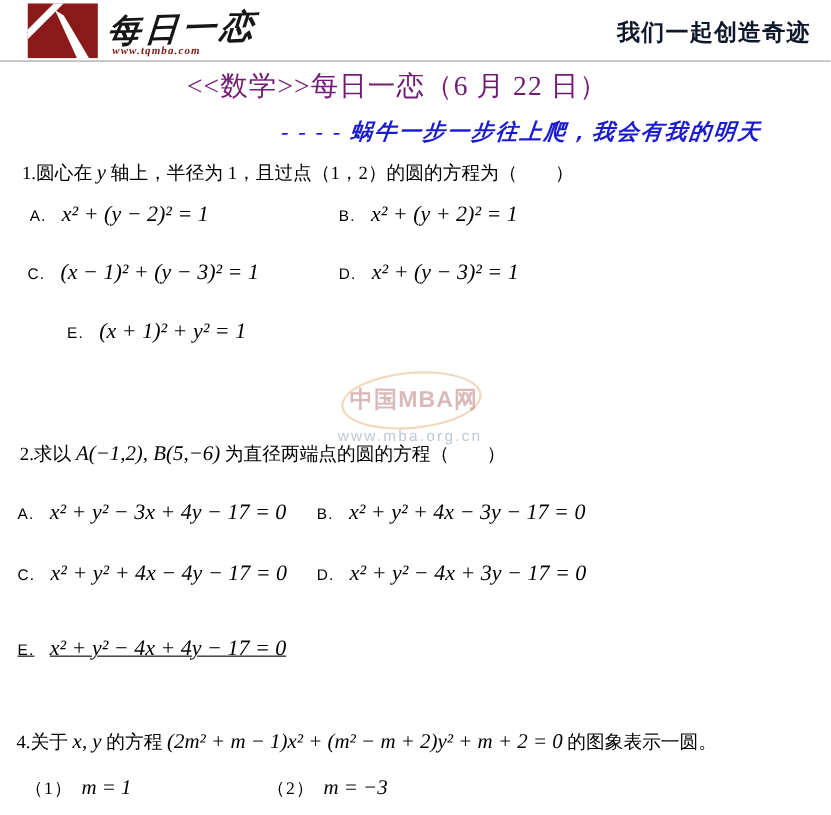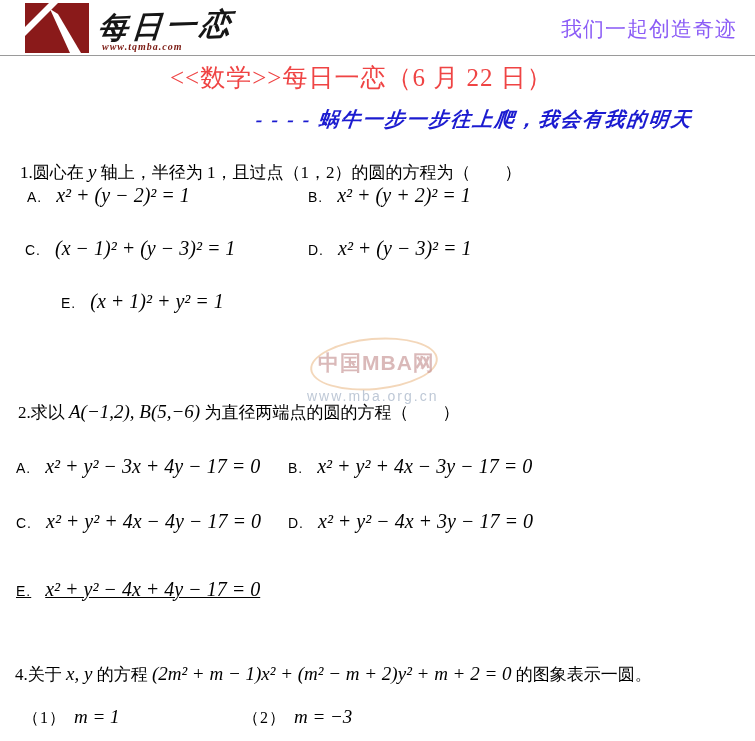--- a/index.html
+++ b/index.html
@@ -12,30 +12,30 @@
   .logo-mark{position:absolute;left:25px;top:3px;width:64px;height:50px;}
   .brand-script{
     position:absolute;left:98px;top:6px;font-size:30px;font-weight:bold;font-style:italic;
     color:#161616;transform:skewX(-6deg) rotate(-2deg);letter-spacing:4px;white-space:nowrap;
   }
   .brand-url{
     position:absolute;left:102px;top:41px;font-size:10px;font-weight:bold;font-style:italic;
     color:#7b1a12;letter-spacing:1px;
   }
   .slogan{
-    position:absolute;right:18px;top:15px;font-size:21px;color:#8b5cf6;
-    font-family:"Liberation Serif", serif;letter-spacing:1px;white-space:nowrap;
+    position:absolute;right:18px;top:15px;font-size:21px;color:#0f172a;
+    font-family:"Liberation Serif", serif;letter-spacing:1px;white-space:nowrap;font-weight:bold;
   }
   .header-rule{
     position:absolute;left:0;top:55px;width:755px;height:1px;background:#9a9a9a;
   }
 
   
   .page-title{
-    position:absolute;left:170px;top:61px;font-size:25px;color:#ef4444;
+    position:absolute;left:170px;top:61px;font-size:25px;color:#701a75;
     font-family:"Liberation Serif", serif;letter-spacing:1px;white-space:nowrap;
   }
   .motto{
     position:absolute;left:256px;top:106px;font-size:20px;font-weight:bold;font-style:italic;
     color:#1b1bd0;letter-spacing:2px;white-space:nowrap;transform:skewX(-6deg);
   }
 
   
   .stem{position:absolute;font-size:17px;color:#000;white-space:nowrap;z-index:2;}
   .cn{font-family:"Liberation Serif", serif;}
@@ -79,21 +79,21 @@
 <div class="slogan">我们一起创造奇迹</div>
 <div class="header-rule"></div>
 
 <div class="page-title">&lt;&lt;数学&gt;&gt;每日一恋（6 月 22 日）</div>
 <div class="motto">- - - -  蜗牛一步一步往上爬，我会有我的明天</div>
 
 <div class="wm-ellipse"></div>
 <div class="wm-label">中国MBA网</div>
 <div class="wm-url">www.mba.org.cn</div>
 
-<div class="stem" style="left:20px;top:146px;margin-top:15px;">
+<div class="stem" style="left:20px;top:146px;">
   <span class="cn">1.圆心在 </span><span class="math">y</span><span class="cn"> 轴上，半径为 1，且过点（1，2）的圆的方程为（　　）</span>
 </div>
 
 <div class="option" style="left:27px;top:184px;">
   <span class="opt-label">A.</span><span class="math">x² + (y − 2)² = 1</span>
 </div>
 <div class="option" style="left:308px;top:184px;">
   <span class="opt-label">B.</span><span class="math">x² + (y + 2)² = 1</span>
 </div>
 <div class="option" style="left:25px;top:237px;">

